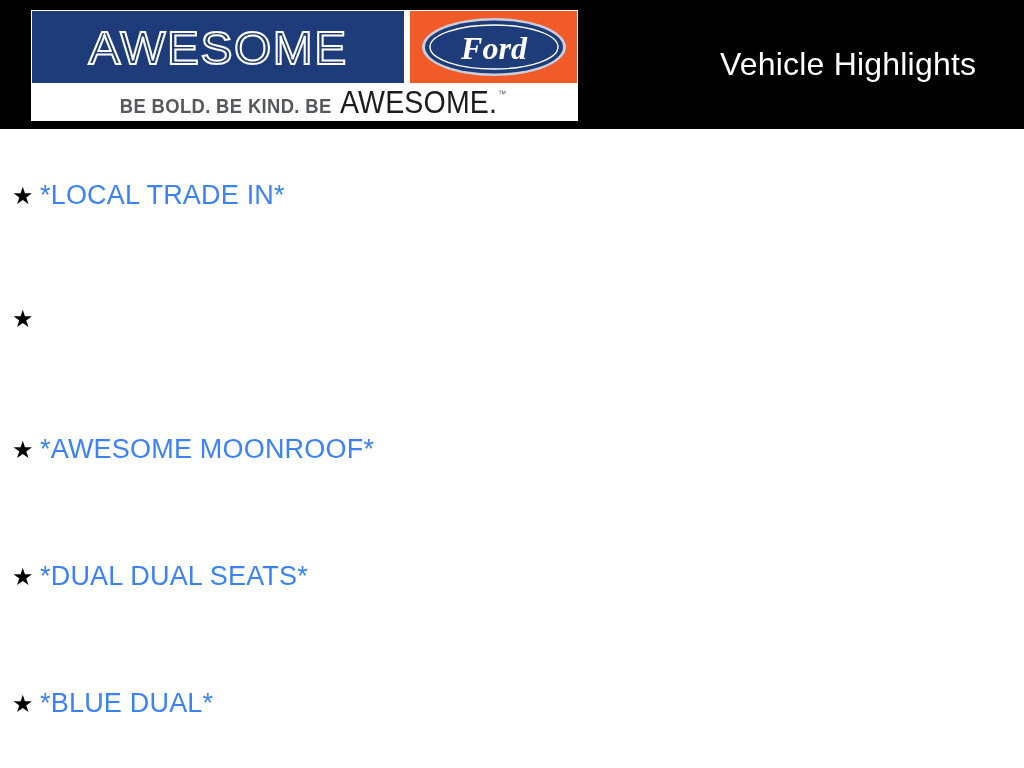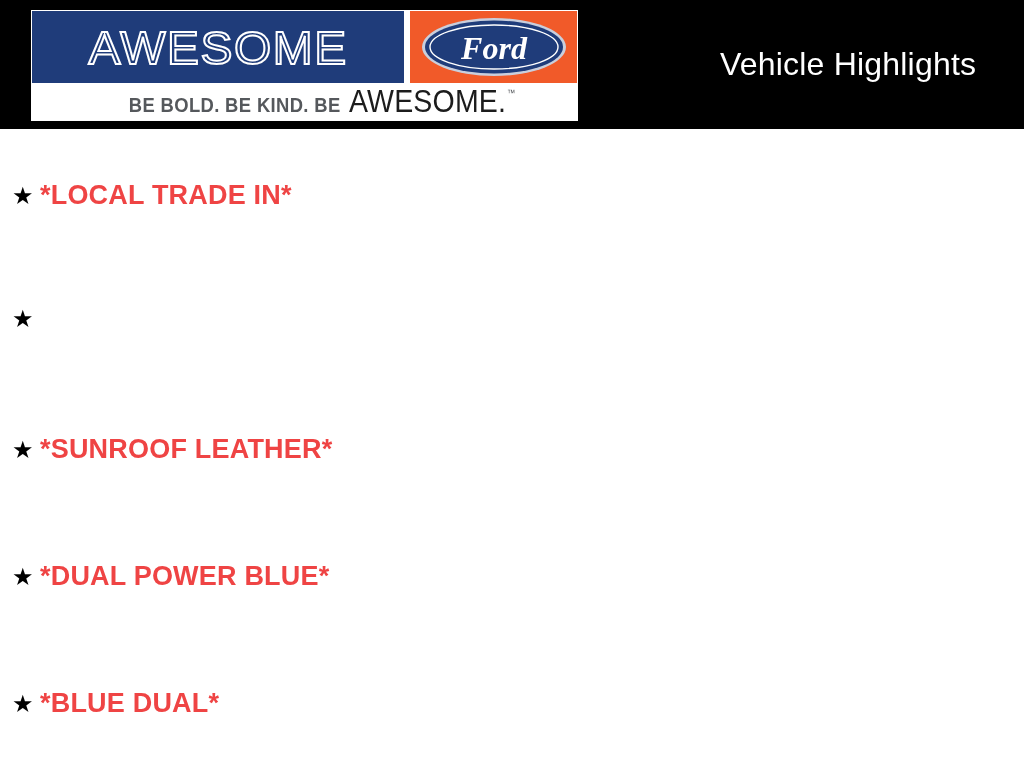--- a/index.html
+++ b/index.html
@@ -85,27 +85,27 @@
     justify-content: center;
   }
 
   .ford-oval {
     width: 148px;
     height: 62px;
   }
 
   .logo-bottom-row {
     position: absolute;
-    left: 17px;
+    left: 8px;
     top: 74px;
     width: 547px;
     height: 37px;
     background: #ffffff;
     display: flex;
-    align-items: flex-start;
+    align-items: center;
     justify-content: center;
   }
 
   .tagline {
     display: flex;
     align-items: baseline;
     white-space: nowrap;
     transform: scaleX(0.92);
   }
 
@@ -176,22 +176,22 @@
     font-size: 24px;
     line-height: 1;
     color: #000000;
     width: 28px;
     display: inline-block;
   }
 
   .highlight-label {
     font-family: "Liberation Sans", sans-serif;
     font-size: 27px;
-    font-weight: 700;
-    color: #ef4444;
+    font-weight: 400;
+    color: #3b82f6;
     letter-spacing: 0.2px;
   }
 </style>
 </head>
 <body>
 
 <div id="page">
 
   <div class="header-bar">
 
@@ -234,26 +234,26 @@
       <span class="bullet-star">★</span>
       <span class="highlight-label">*LOCAL TRADE IN*</span>
     </li>
 
     <li class="highlight-item">
       <span class="bullet-star">★</span>
     </li>
 
     <li class="highlight-item">
       <span class="bullet-star">★</span>
-      <span class="highlight-label">*SUNROOF LEATHER*</span>
-    </li>
-
-    <li class="highlight-item">
-      <span class="bullet-star">★</span>
-      <span class="highlight-label">*DUAL POWER BLUE*</span>
+      <span class="highlight-label">*AWESOME MOONROOF*</span>
+    </li>
+
+    <li class="highlight-item">
+      <span class="bullet-star">★</span>
+      <span class="highlight-label">*DUAL DUAL SEATS*</span>
     </li>
 
     <li class="highlight-item">
       <span class="bullet-star">★</span>
       <span class="highlight-label">*BLUE DUAL*</span>
     </li>
 
   </ul>
 
 </div>

